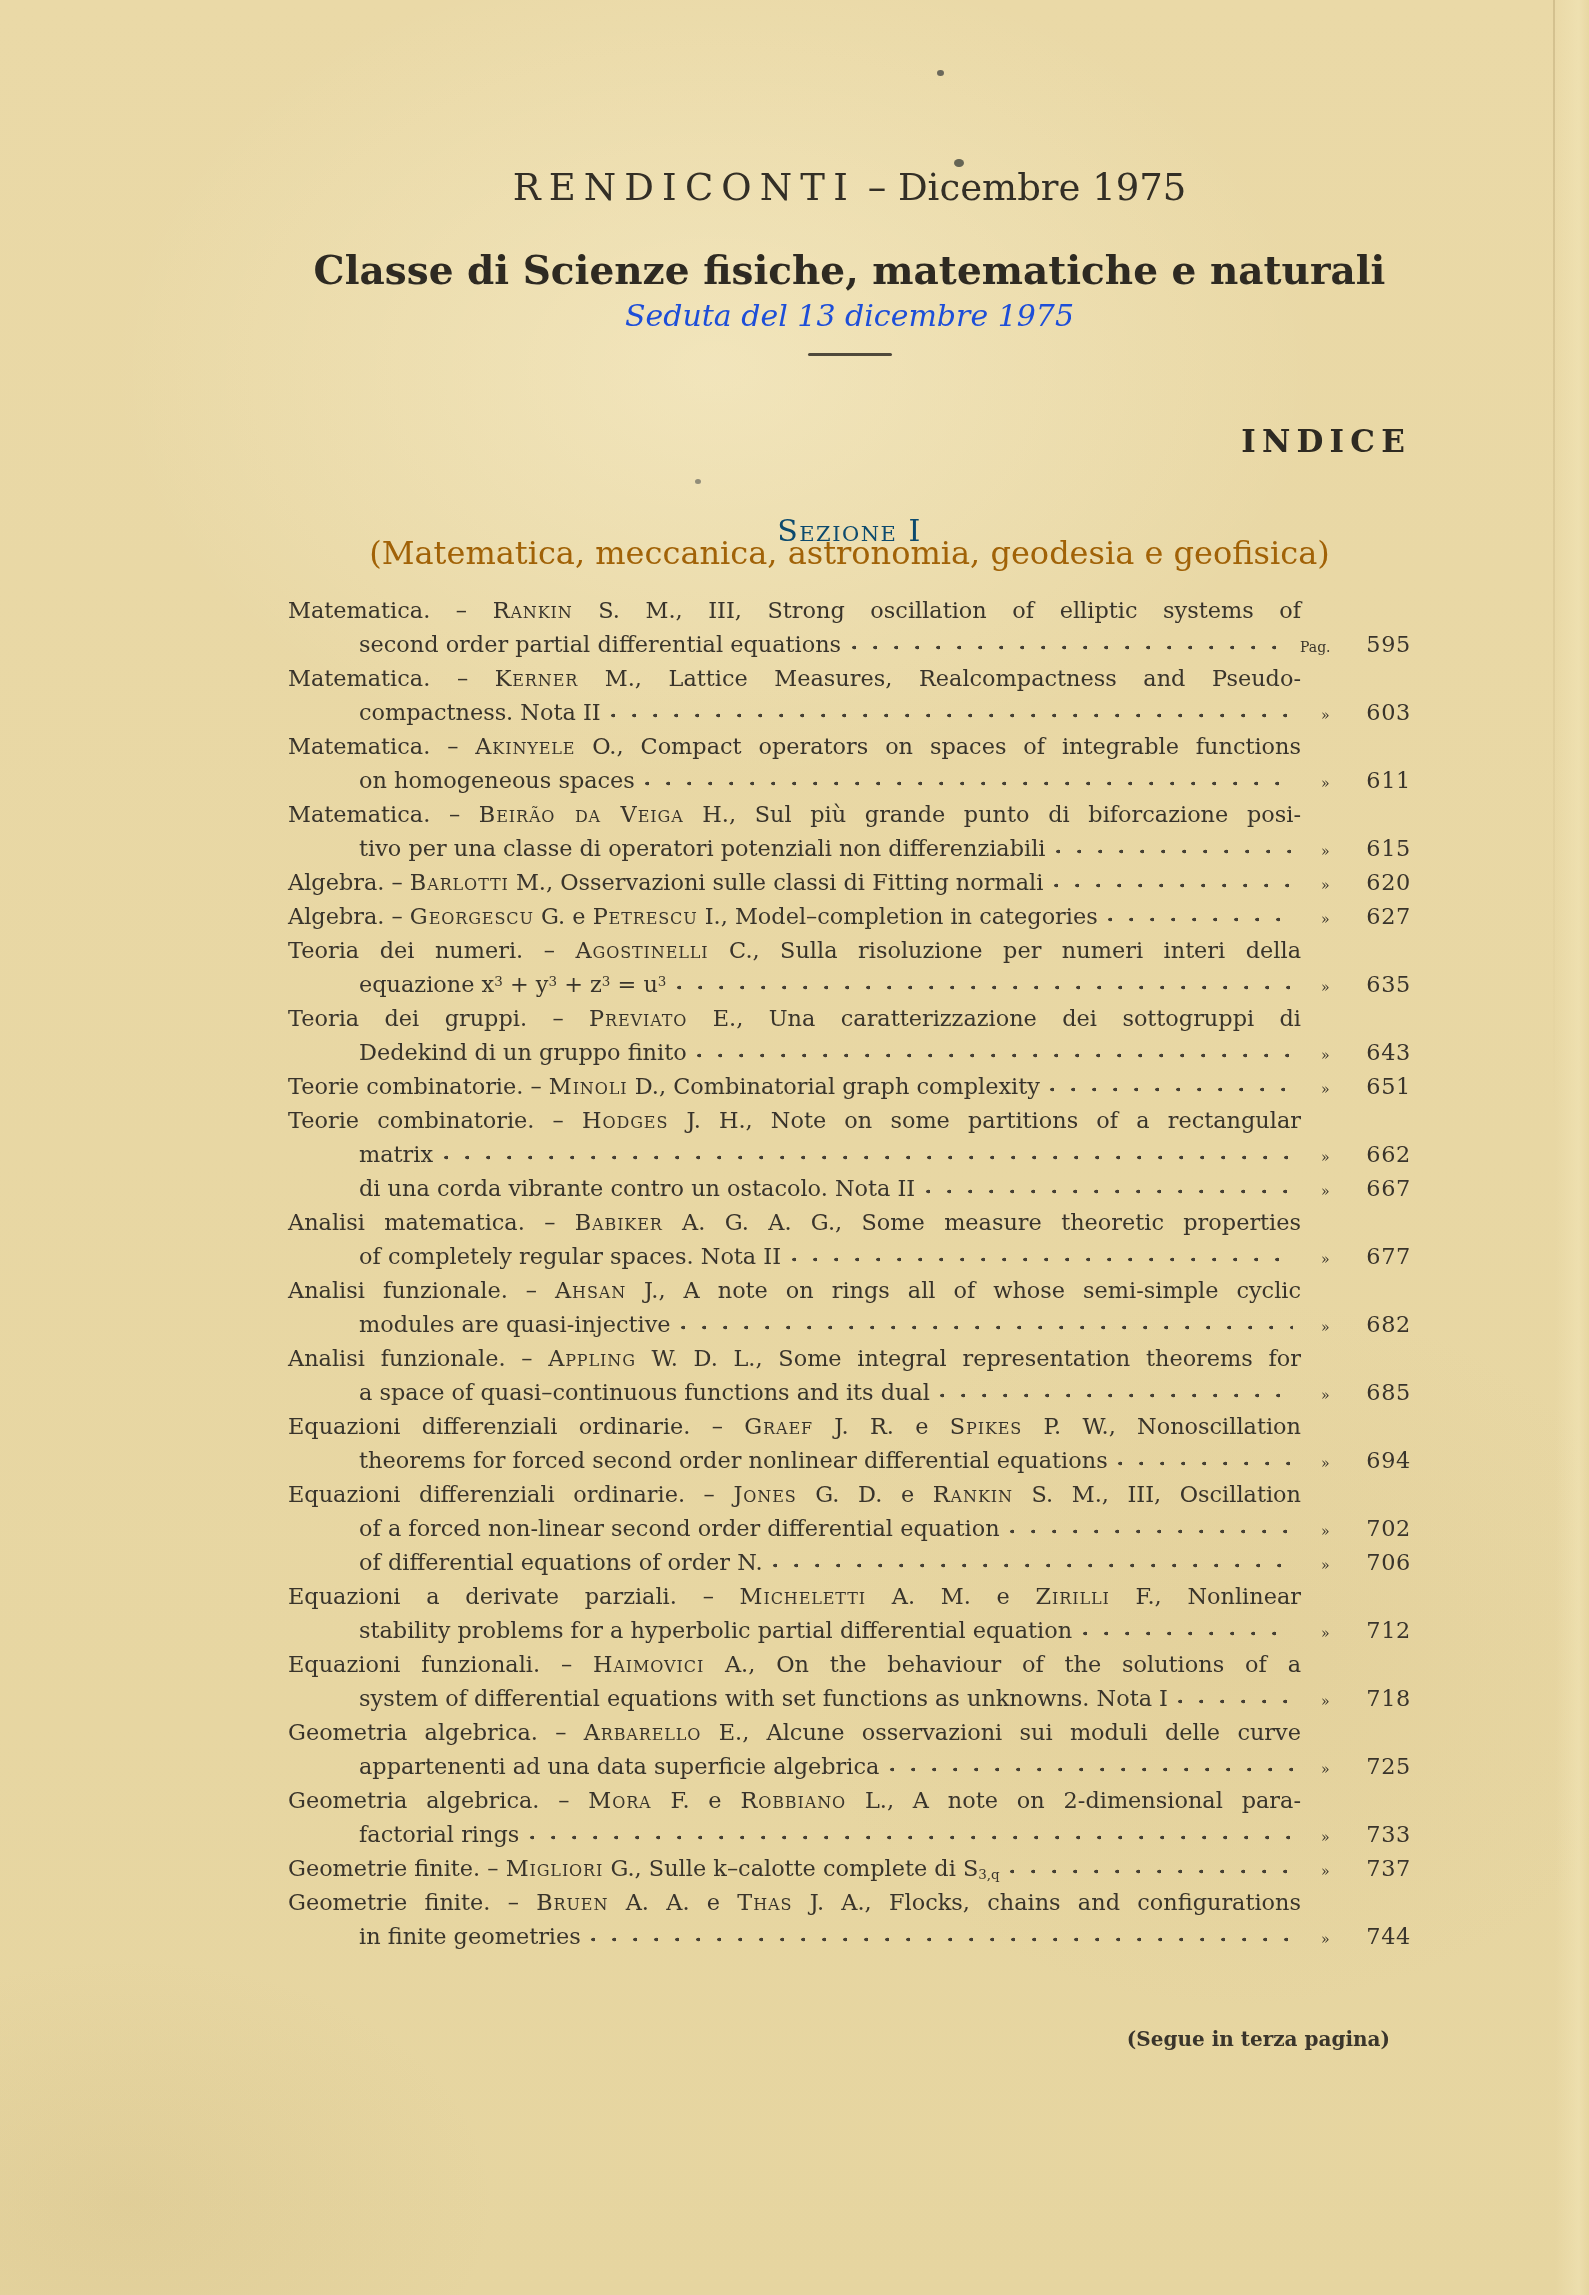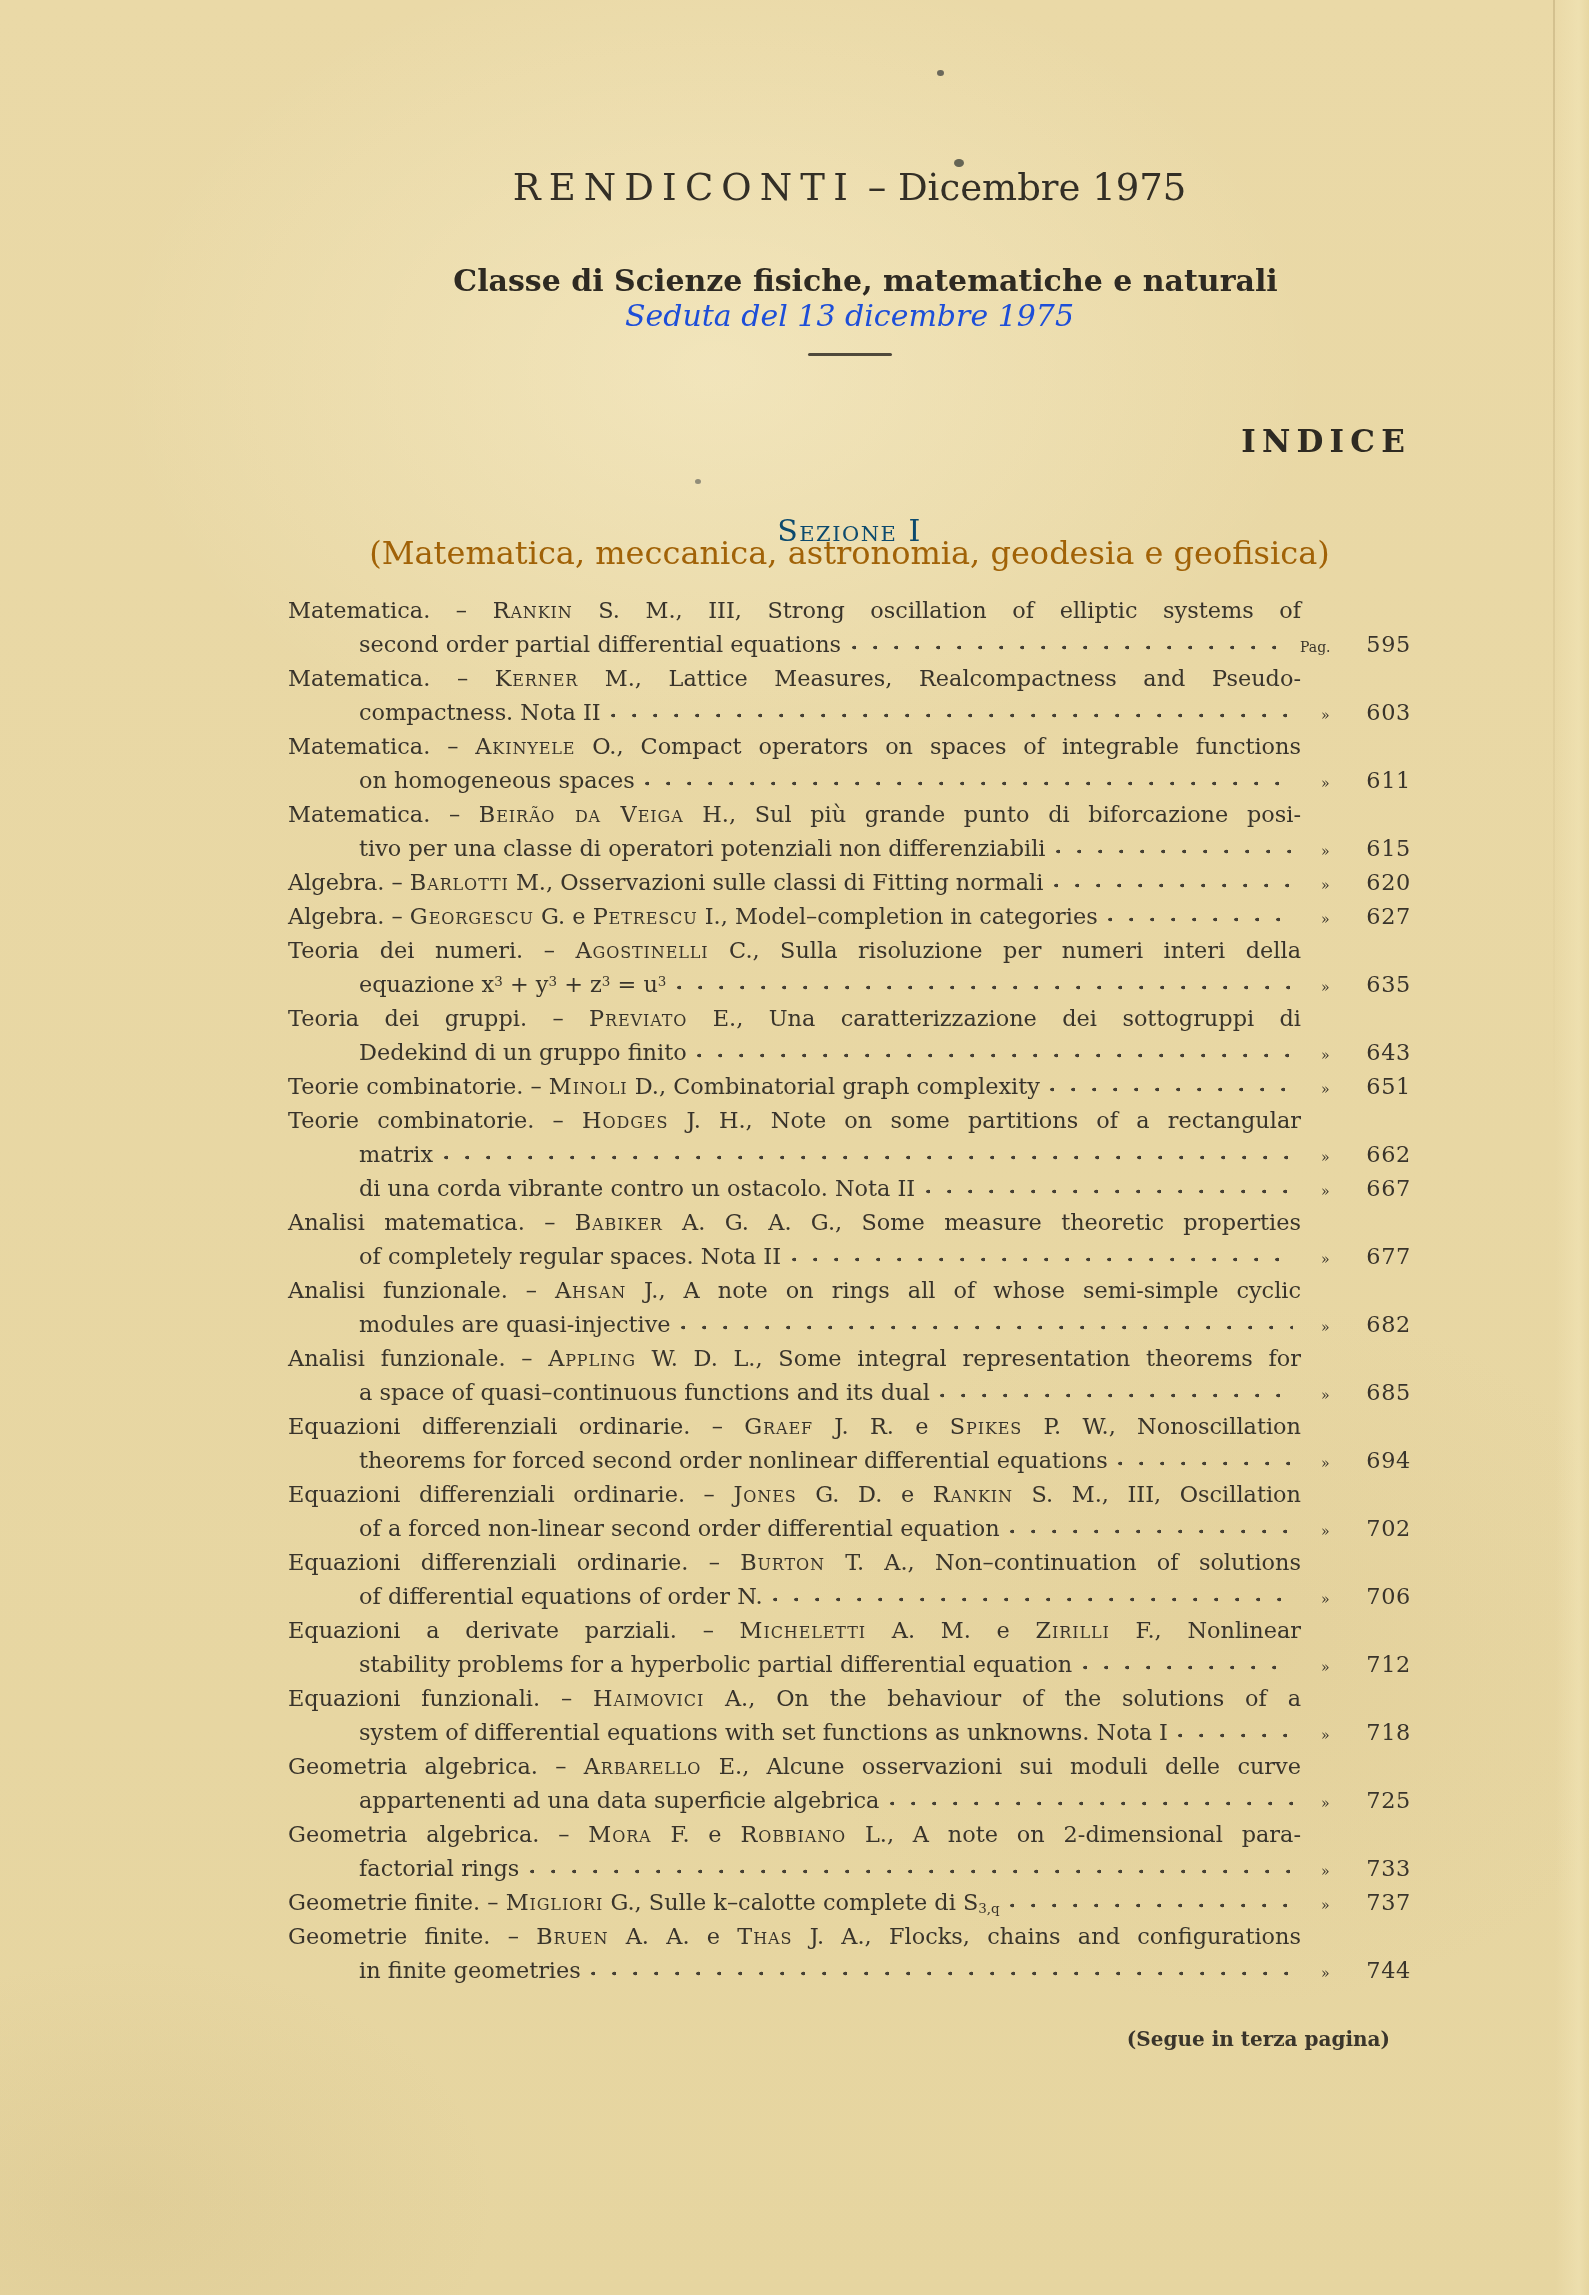--- a/index.html
+++ b/index.html
@@ -13,21 +13,21 @@
       radial-gradient(673px 448px at 8% 96%, rgba(170,140,80,0.10), rgba(170,140,80,0) 55%),
       linear-gradient(#ead9a7,#e6d5a0);
     font-family:"DejaVu Serif","Liberation Serif",serif;
     color:#39342b;
     overflow:hidden;
   }
   .content{position:absolute;left:288px;top:0;width:1123px;}
   .h-center{position:absolute;left:0;width:100%;text-align:center;}
   .journal-line{top:166px;font-size:37px;font-weight:400;letter-spacing:0;color:#332f26;margin:0;}
   .journal-name{letter-spacing:0.22em;}
-  .class-line{top:247px;font-size:30px;font-weight:bold;color:#2e2a22;margin:16px;}
+  .class-line{top:247px;font-size:39px;font-weight:bold;color:#2e2a22;margin:0;}
   .session-line{top:298px;font-size:30px;font-style:italic;color:#1d4ed8;}
   .rule{position:absolute;top:353px;left:50%;transform:translateX(-50%);width:84px;height:3px;background:rgba(50,46,38,0.85);border-radius:1.5px;}
   .indice{top:423px;font-size:31px;font-weight:bold;letter-spacing:0.20em;color:#2e2a22;text-align:right;}
   .sezione{top:513px;font-size:30px;font-variant-caps:small-caps;letter-spacing:0.05em;color:#0c4a6e;}
   .secnote{top:534px;font-size:32px;color:#a16207;}
   #entries{position:absolute;top:593px;left:0;width:1123px;font-size:22.4px;}
   .line{height:34px;line-height:34px;white-space:normal;}
   .line.just{width:1013px;text-align:justify;text-align-last:justify;}
   .line.final{display:flex;align-items:baseline;width:1123px;}
   .line.cont{padding-left:71px;}
@@ -234,21 +234,20 @@
         <div class="line cont final">
           <span class="lt"><span>of a forced non-linear second order differential equation</span></span>
           <span class="leader"></span>
           <span class="ref">
             <span class="ref-label guillemet">»</span>
             <span class="ref-num">702</span>
           </span>
         </div>
       </div>
       <div class="entry">
-        <div class="line just"><span class="i">Equazioni differenziali ordinarie.</span><span> – </span><span class="sc">Burton</span><span> T. A., Non–continuation of solutions</span></div>
         <div class="line cont final">
           <span class="lt"><span>of differential equations of order </span><span class="i">N</span><span>.</span></span>
           <span class="leader"></span>
           <span class="ref">
             <span class="ref-label guillemet">»</span>
             <span class="ref-num">706</span>
           </span>
         </div>
       </div>
       <div class="entry">

